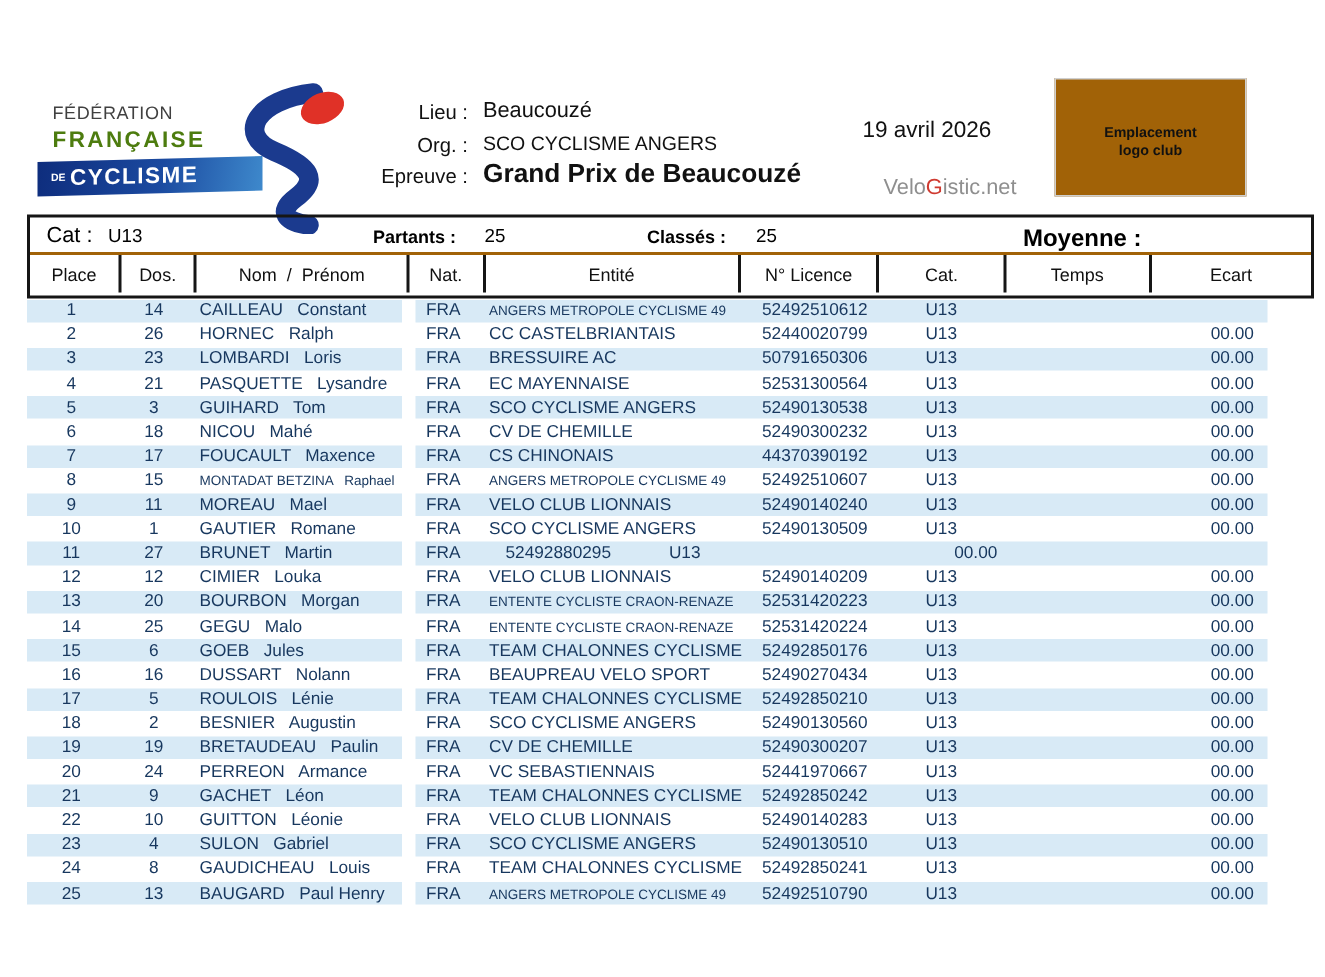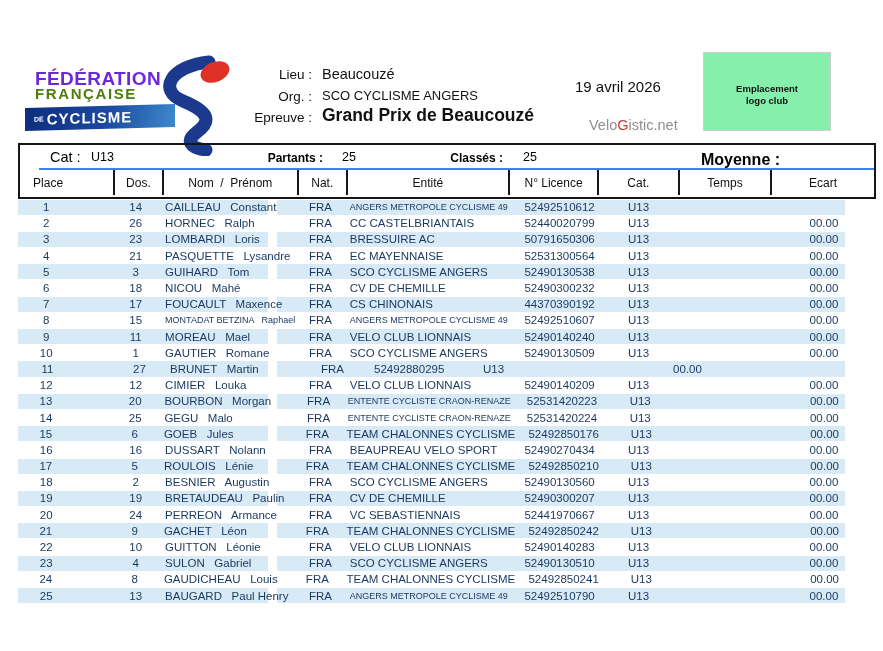--- a/index.html
+++ b/index.html
@@ -4,21 +4,21 @@
 <style>
   * { margin:0; padding:0; box-sizing:border-box; }
   html,body { background:#ffffff; }
   .page {
     position:relative; width:883px; height:651px; background:#ffffff;
     font-family:"Liberation Sans", sans-serif; overflow:hidden; color:#000;
   }
 
   
   .logo { position:absolute; left:25px; top:60px; width:210px; height:88px; }
-  .logo .l1 { position:absolute; left:10px; top:8px; font-size:19px; font-weight:bold; color:#6d28d9; letter-spacing:0.4px; }
+  .logo .l1 { position:absolute; left:10px; top:8px; font-size:12px; font-weight:normal; color:#404040; letter-spacing:0.4px; }
   .logo .l2 { position:absolute; left:10px; top:25px; font-size:15px; font-weight:bold; color:#4d7c0f; letter-spacing:1.6px; }
   .logo .banner {
     position:absolute; left:0px; top:46px; width:150px; height:23px;
     background:linear-gradient(100deg,#0e2d7d 0%, #1b4aa0 55%, #3e89cc 100%);
     color:#fff; display:flex; align-items:center; padding-left:9px;
     transform:skewY(-1.5deg);
   }
   .logo .banner .de { font-size:7px; font-weight:bold; margin-right:3px; line-height:7px; }
   .logo .banner .cy { font-size:15px; font-weight:bold; letter-spacing:1px; }
   .logo svg { position:absolute; left:108px; top:-6px; }
@@ -27,43 +27,43 @@
   .hlabel { position:absolute; left:222px; width:90px; text-align:right; font-size:13.5px; color:#111; }
   .hvalue { position:absolute; left:322px; color:#111; }
   .lieu-v { top:66px; font-size:14.5px; }
   .org-v  { top:88px; font-size:13px; }
   .epr-v  { top:105px; font-size:17.5px; font-weight:bold; }
   .date   { position:absolute; left:575px; top:78px; font-size:15px; color:#111; }
   .velog  { position:absolute; left:589px; top:117px; font-size:14.5px; color:#8f8f8f; }
   .velog .g { color:#cf3a30; }
   .empl {
     position:absolute; left:703px; top:52px; width:128px; height:79px;
-    border:1px solid #cfcfcf; background:#86efac; text-align:center;
+    border:1px solid #cfcfcf; background:#a16207; text-align:center;
     font-size:9.5px; font-weight:bold; color:#111; padding-top:30px; line-height:12px;
   }
 
   
   .frame { position:absolute; left:18px; top:143px; width:858px; height:56px; border:2px solid #161616; }
-  .cat-row { position:relative; height:25px; border-bottom:2px solid #3b82f6;margin-left:19px; }
+  .cat-row { position:relative; height:25px; border-bottom:2px solid #a16207; }
   .cat-row .catl { position:absolute; left:11px;  top:4px;  font-size:14.5px; }
   .cat-row .catv { position:absolute; left:52px;  top:5px;  font-size:12.5px; }
   .cat-row .parl { position:absolute; left:162px; top:6px;  width:122px; text-align:right; font-size:12px; font-weight:bold; }
   .cat-row .parv { position:absolute; left:303px; top:5px;  font-size:12.5px; }
   .cat-row .clal { position:absolute; left:384px; top:6px;  width:80px; text-align:right; font-size:12px; font-weight:bold; }
   .cat-row .clav { position:absolute; left:484px; top:5px;  font-size:12.5px; }
   .cat-row .moyl { position:absolute; left:648px; top:6px;  width:107px; text-align:center; font-size:16px; font-weight:bold; }
   .head-row { display:flex; height:25px; }
   .hcell {
     display:flex; align-items:center; justify-content:center;
     font-size:12px; color:#111; white-space:pre; border-left:2px solid #161616;
   }
   .hcell:first-child { border-left:none; }
 
   
-  .c0{width:59px;} .c1{width:51px;margin-left:37px;} .c2{width:142px;} .c3{width:51px;} .c4{width:171px;}
+  .c0{width:59px;} .c1{width:51px;} .c2{width:142px;} .c3{width:51px;} .c4{width:171px;}
   .c5{width:93px;} .c6{width:85px;} .c7{width:97px;} .c8{width:109px;}
 
   
   .rows { position:absolute; left:18px; top:199px; width:858px; }
   .trow { position:relative; height:16.2px; display:flex; align-items:center; }
   .trow .stripe { position:absolute; top:0.5px; bottom:0.5px; background:#d8eaf6; z-index:0; }
   .trow .s1 { left:0px;   width:250px; }
   .trow .s2 { left:259px; width:568px; }
   .tcell {
     position:relative; z-index:1; font-size:11.5px; color:#17375e;

